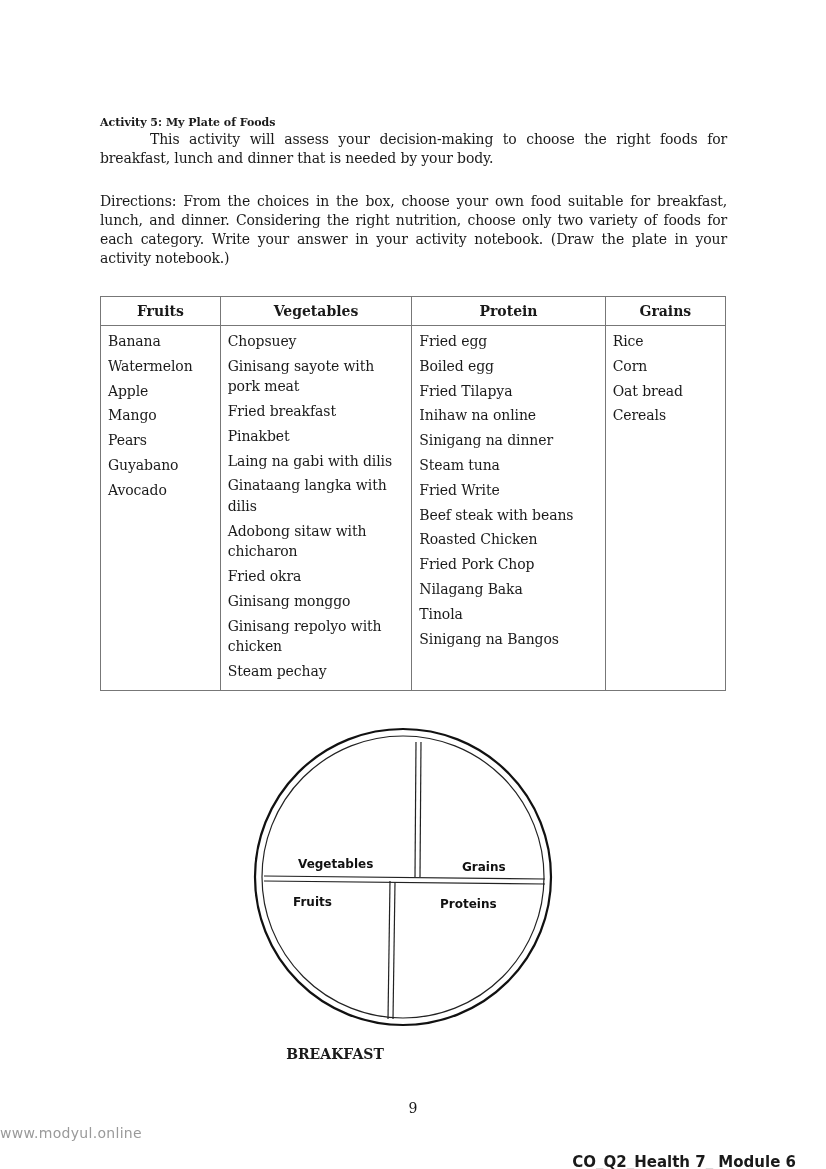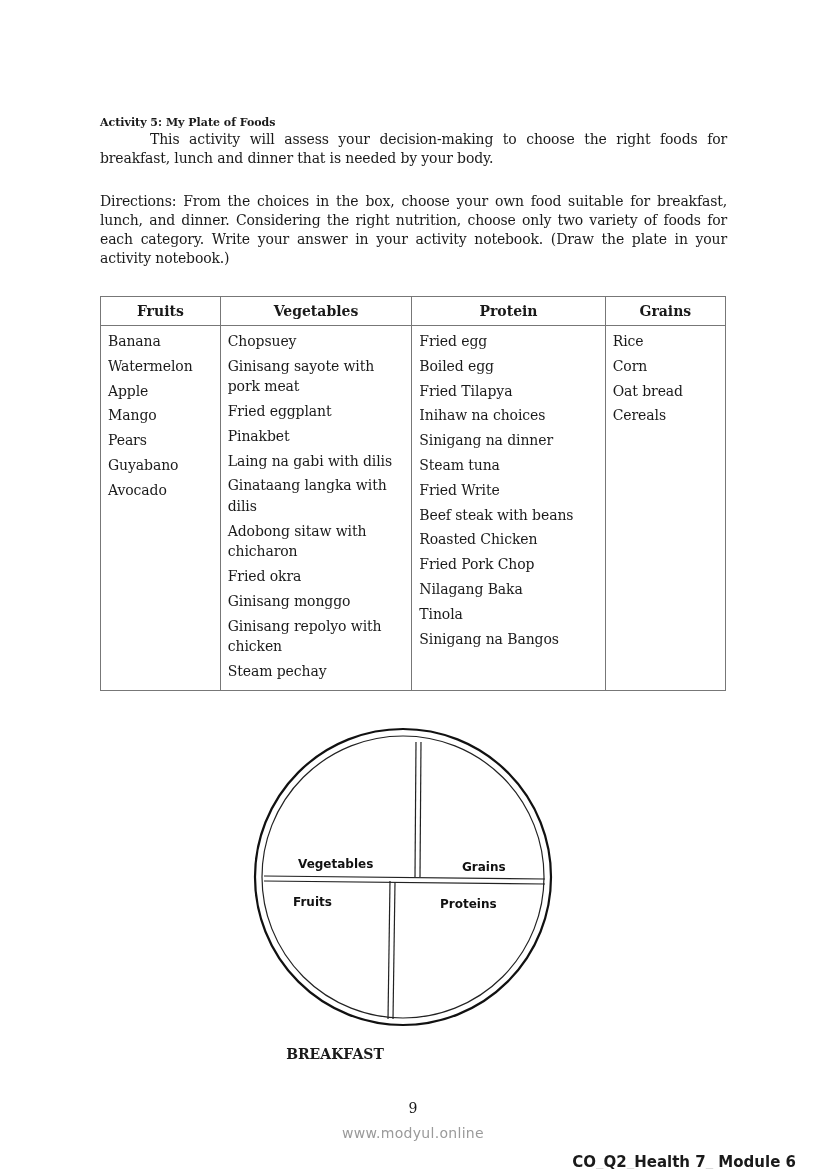--- a/index.html
+++ b/index.html
@@ -35,21 +35,21 @@
     }
     .page-num {
       position: absolute; left: 0; width: 826px; top: 1100px; text-align: center;
       font-family: "DejaVu Serif", serif; font-size: 14px;
     }
     .footer-code {
       position: absolute; right: 30px; top: 1109px;
       font-family: "DejaVu Sans", "Liberation Sans", sans-serif; font-weight: bold; font-size: 15px; margin-top: 44px;
     }
     .watermark {
-      position: absolute; left: 0; width: 826px; top: 1125px; text-align: center;
+      position: absolute; left: 0; width: 826px; top: 1125px; text-align: left;
       font-family: "DejaVu Sans", "Liberation Sans", sans-serif; font-size: 14px; color: #9a9a9a; letter-spacing: 0.3px;
     }
   </style>
 </head>
 <body>
 
 <h2 class="title">Activity 5: My Plate of Foods</h2>
 <p class="para p1">This activity will assess your decision-making to choose the right foods for breakfast, lunch and dinner that is needed by your body.</p>
 <p class="para p2">Directions: From the choices in the box, choose your own food suitable for breakfast, lunch, and dinner. Considering the right nutrition, choose only two variety of foods for each category. Write your answer in your activity notebook. (Draw the plate in your activity notebook.)</p>
 
@@ -69,35 +69,35 @@
           <div class="item">Watermelon</div>
           <div class="item">Apple</div>
           <div class="item">Mango</div>
           <div class="item">Pears</div>
           <div class="item">Guyabano</div>
           <div class="item">Avocado</div>
         </td>
       <td>
           <div class="item">Chopsuey</div>
           <div class="item">Ginisang sayote with pork meat</div>
-          <div class="item">Fried eggplant</div>
+          <div class="item">Fried breakfast</div>
           <div class="item">Pinakbet</div>
           <div class="item">Laing na gabi with dilis</div>
           <div class="item">Ginataang langka with dilis</div>
           <div class="item">Adobong sitaw with chicharon</div>
           <div class="item">Fried okra</div>
           <div class="item">Ginisang monggo</div>
           <div class="item">Ginisang repolyo with chicken</div>
           <div class="item">Steam pechay</div>
         </td>
       <td>
           <div class="item">Fried egg</div>
           <div class="item">Boiled egg</div>
           <div class="item">Fried Tilapya</div>
-          <div class="item">Inihaw na choices</div>
+          <div class="item">Inihaw na online</div>
           <div class="item">Sinigang na dinner</div>
           <div class="item">Steam tuna</div>
           <div class="item">Fried Write</div>
           <div class="item">Beef steak with beans</div>
           <div class="item">Roasted Chicken</div>
           <div class="item">Fried Pork Chop</div>
           <div class="item">Nilagang Baka</div>
           <div class="item">Tinola</div>
           <div class="item">Sinigang na Bangos</div>
         </td>

